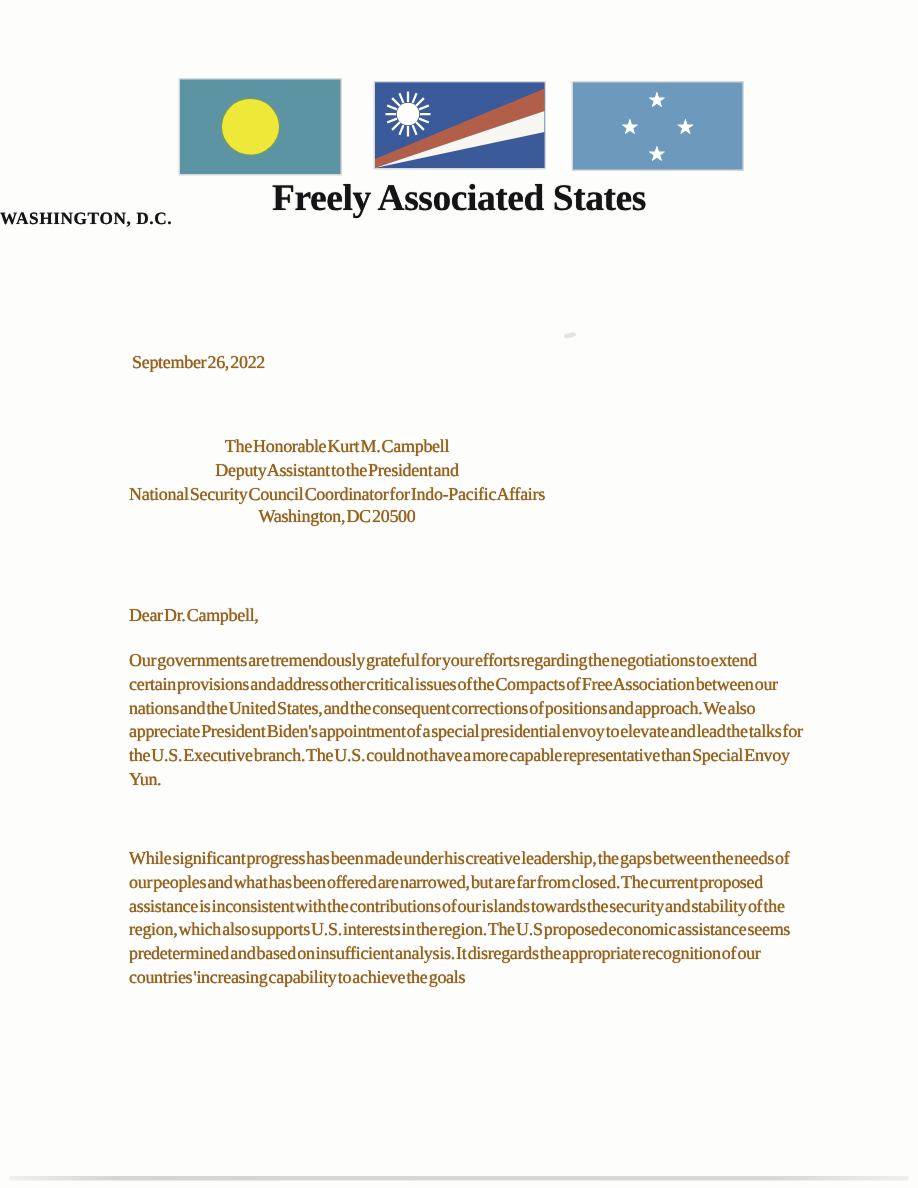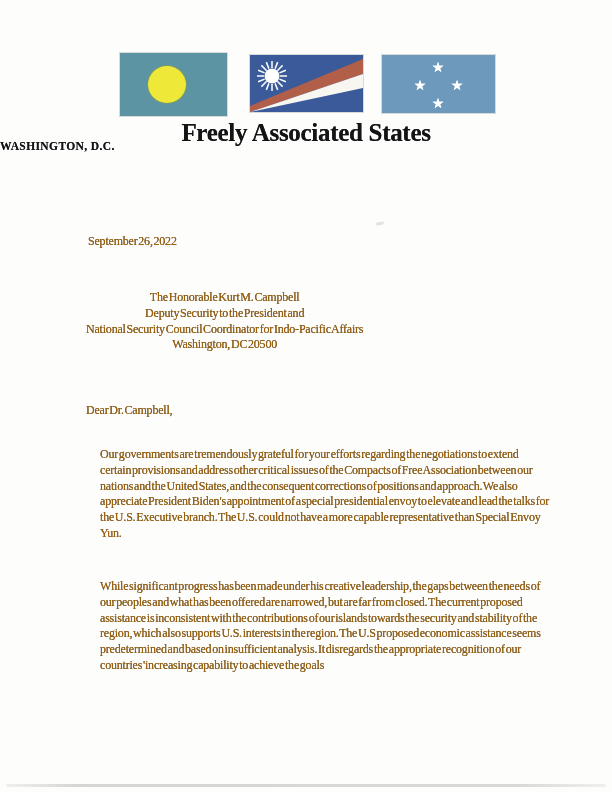--- a/index.html
+++ b/index.html
@@ -54,21 +54,21 @@
     font-size: 12px;
     line-height: 15.8px;
     letter-spacing: -0.2px;
     word-spacing: -2px;
   }
   .date      { position: absolute; left: 88px; top: 234px; }
   .recipient { position: absolute; left: 86px; top: 290px; text-align: center; }
   .salutation{ position: absolute; left: 86px; top: 403px; }
   .para {
     position: absolute; left: 86px; width: 450px;
-    margin: 14px; text-align: left;
+    margin: 0; text-align: left;
   }
   .p1 { top: 433px; }
   .p2 { top: 565px; }
   
   .scan-band {
     position: absolute; left: 6px; right: 6px; top: 784px; height: 3px;
     background: linear-gradient(90deg, rgba(120,120,118,0.10), rgba(120,120,118,0.30) 12%, rgba(120,120,118,0.28) 85%, rgba(120,120,118,0.10));
     border-radius: 2px;
   }
   .scan-speck {
@@ -119,21 +119,21 @@
     <span class="fsm-star" style="left:56px; top:48px;">★</span>
   </div>
 
   <div class="org-name">Freely Associated States</div>
   <div class="org-loc">WASHINGTON, D.C.</div>
 
   <div class="date ink">September 26, 2022</div>
 
   <div class="recipient ink">
     <div>The Honorable Kurt M. Campbell</div>
-    <div>Deputy Security to the President and</div>
+    <div>Deputy Assistant to the President and</div>
     <div>National Security Council Coordinator for Indo-Pacific Affairs</div>
     <div>Washington, DC 20500</div>
   </div>
 
   <div class="salutation ink">Dear Dr. Campbell,</div>
 
   <p class="para p1 ink">Our governments are tremendously grateful for your efforts regarding the negotiations to extend certain provisions and address other critical issues of the Compacts of Free Association between our nations and the United States, and the consequent corrections of positions and approach. We also appreciate President Biden's appointment of a special presidential envoy to elevate and lead the talks for the U.S. Executive branch. The U.S. could not have a more capable representative than Special Envoy Yun.</p>
   <p class="para p2 ink">While significant progress has been made under his creative leadership, the gaps between the needs of our peoples and what has been offered are narrowed, but are far from closed. The current proposed assistance is inconsistent with the contributions of our islands towards the security and stability of the region, which also supports U.S. interests in the region. The U.S proposed economic assistance seems predetermined and based on insufficient analysis. It disregards the appropriate recognition of our countries 'increasing capability to achieve the goals</p>
 
   <div class="scan-speck"></div>

